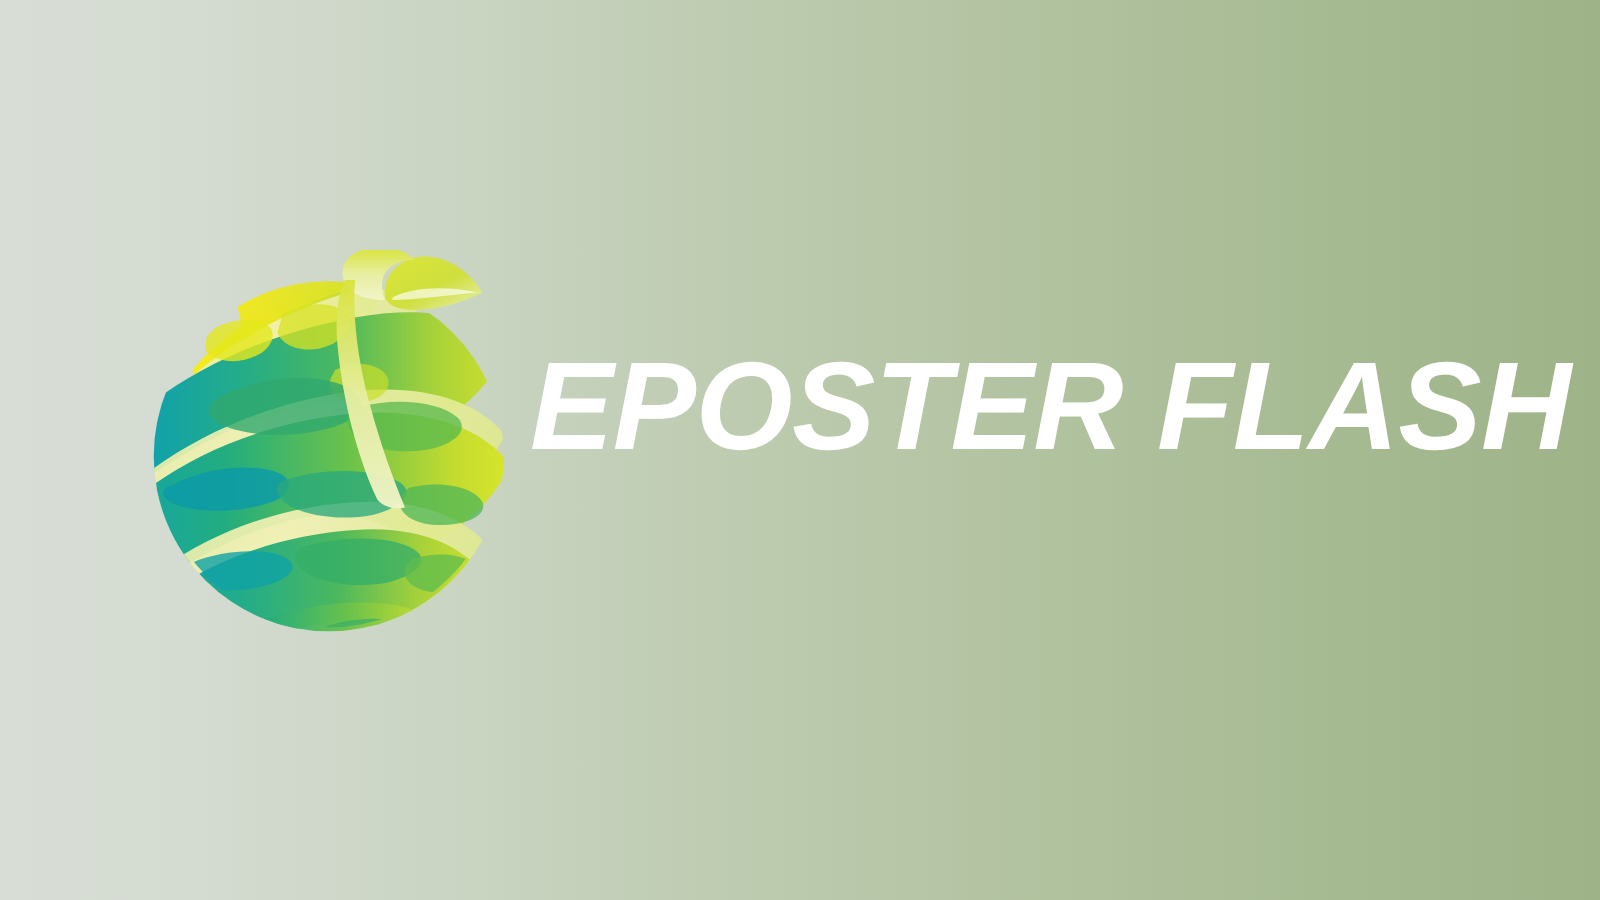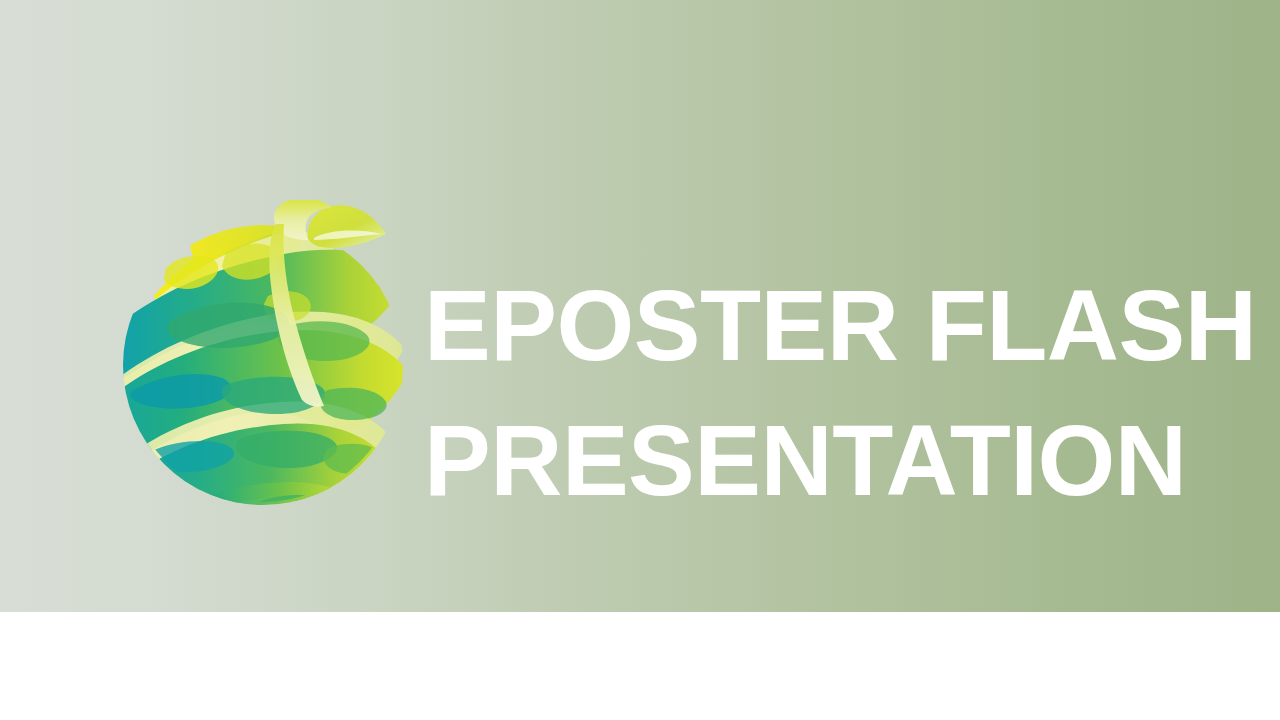--- a/index.html
+++ b/index.html
@@ -10,30 +10,31 @@
     height: 720px;
     overflow: hidden;
   }
   body {
     font-family: "Liberation Sans", sans-serif;
   }
 
   #slide {
     position: relative;
     width: 1280px;
-    height: 612px;
+    height: 720px;
     background: linear-gradient(90deg,
         #d8ded5 0%,
         #d4dbd1 12%,
         #c9d4c1 30%,
         #bccaae 48%,
         #b1c29f 66%,
         #a7bb93 82%,
         #9fb389 100%);
     overflow: hidden;
+    font-style: italic;
   }
 
   
   #logo-mark {
     position: absolute;
     left: 118px;
     top: 200px;
     width: 290px;
     height: 320px;
   }
@@ -200,16 +201,15 @@
           <path d="M 166 24 C 164 52, 168 88, 178 124 C 186 154, 196 182, 206 206
                    C 198 208, 190 206, 184 200 C 168 166, 156 120, 152 76
                    C 150 54, 152 36, 158 24 Z" fill="url(#gStem)" opacity="0.95"></path>
         </g>
       </g>
     </svg>
   </div>
 
   <div id="title-block">
     <div class="title-line">EPOSTER FLASH</div>
-    <div class="title-line">PRESENTATION</div>
   </div>
 
 </div>
 
 </body></html>

